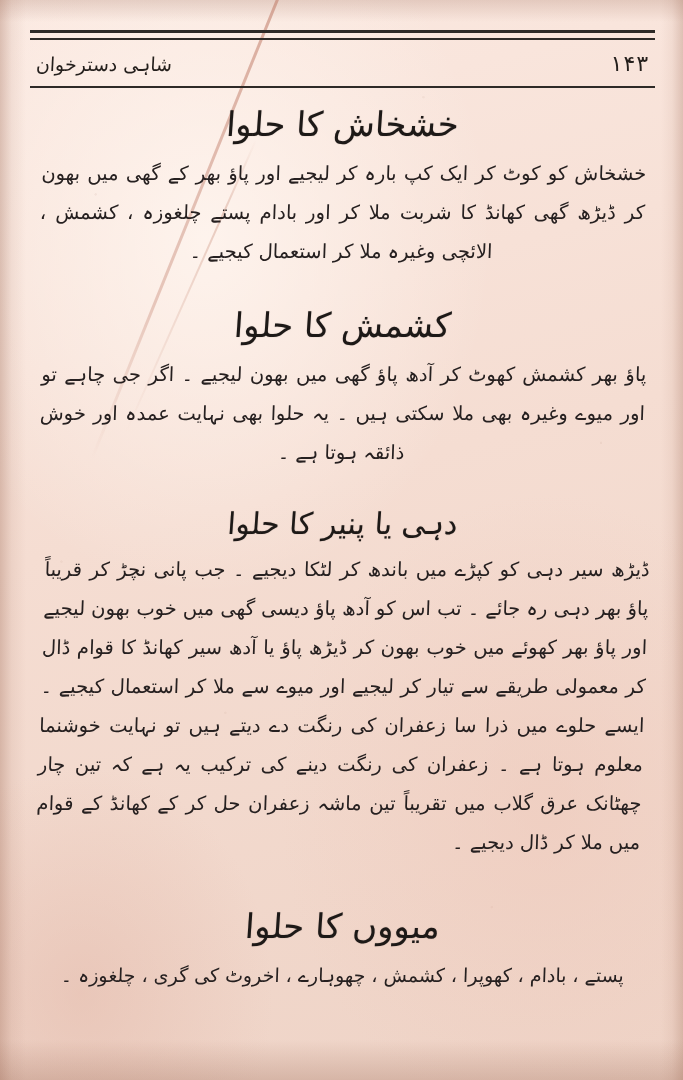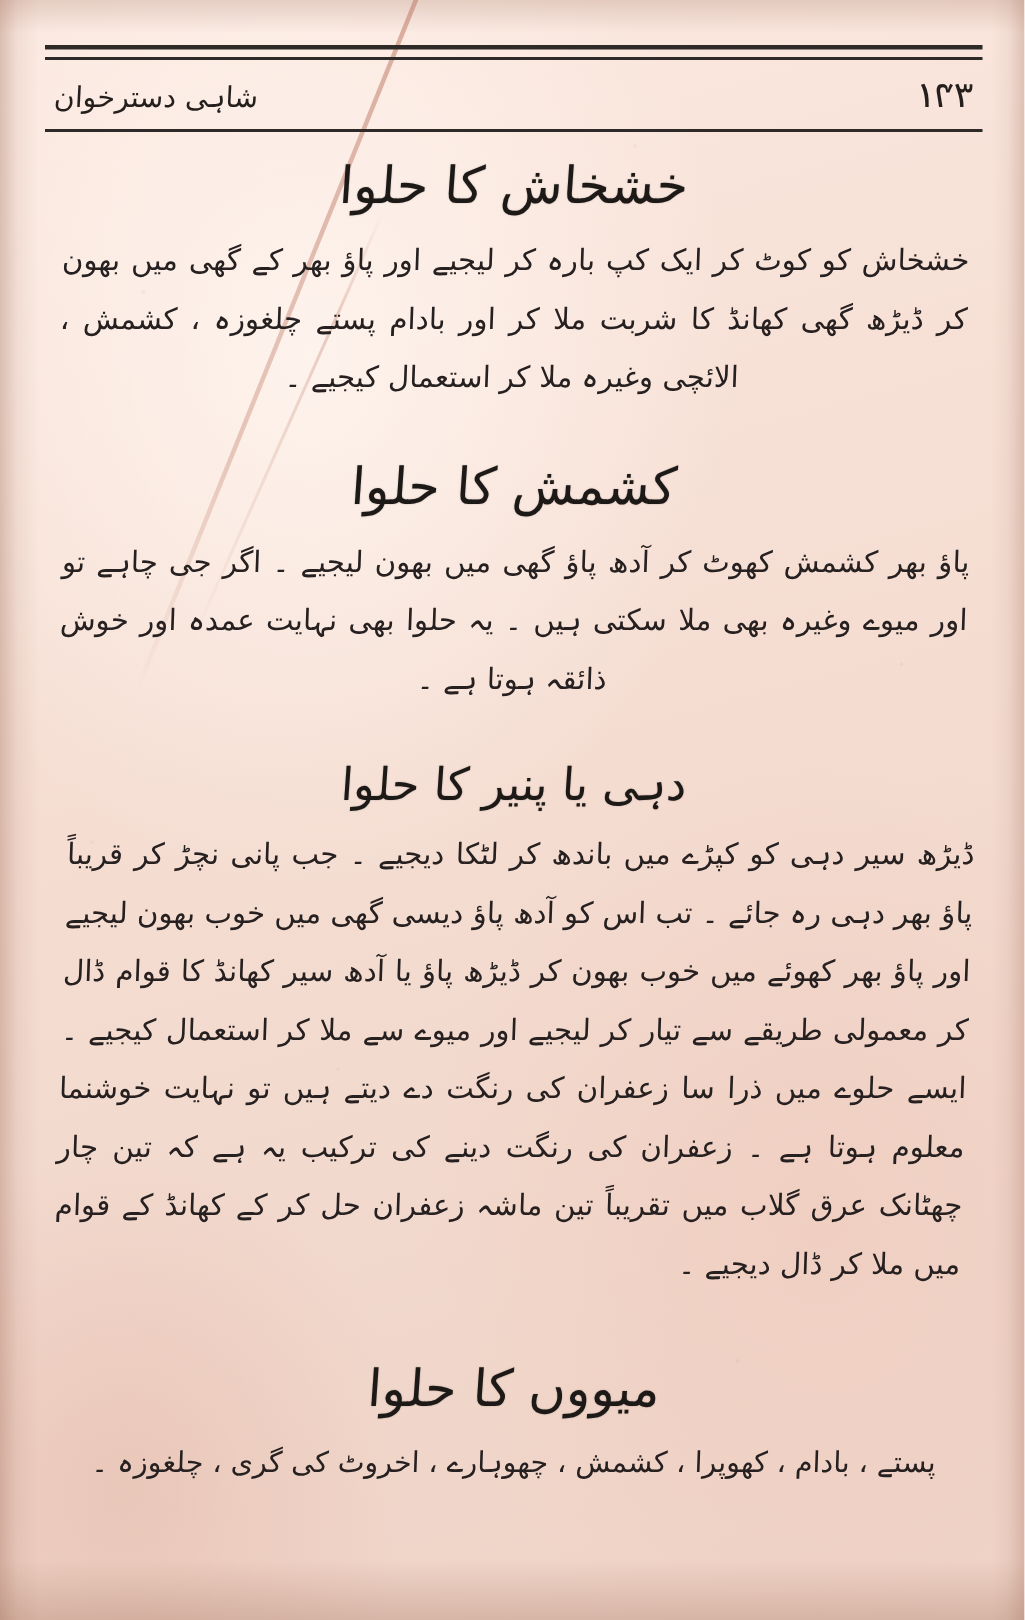--- a/index.html
+++ b/index.html
@@ -105,21 +105,21 @@
     justify-content: space-between;
   }
   .book-title {
     font-family: "DejaVu Sans", sans-serif;
     font-size: 19px;
     color: #241f1c;
     letter-spacing: 0.5px;
     transform: skewX(-3deg);
   }
   .page-number {
-    font-family: Liberation Serif, serif;
+    font-family: Liberation Mono, monospace;
     font-size: 22px;
     color: #241f1c;
     margin-left: 48px;
   }
   .content {
     position: absolute;
     top: 92px;
     left: 34px;
     right: 32px;
     bottom: 24px;

